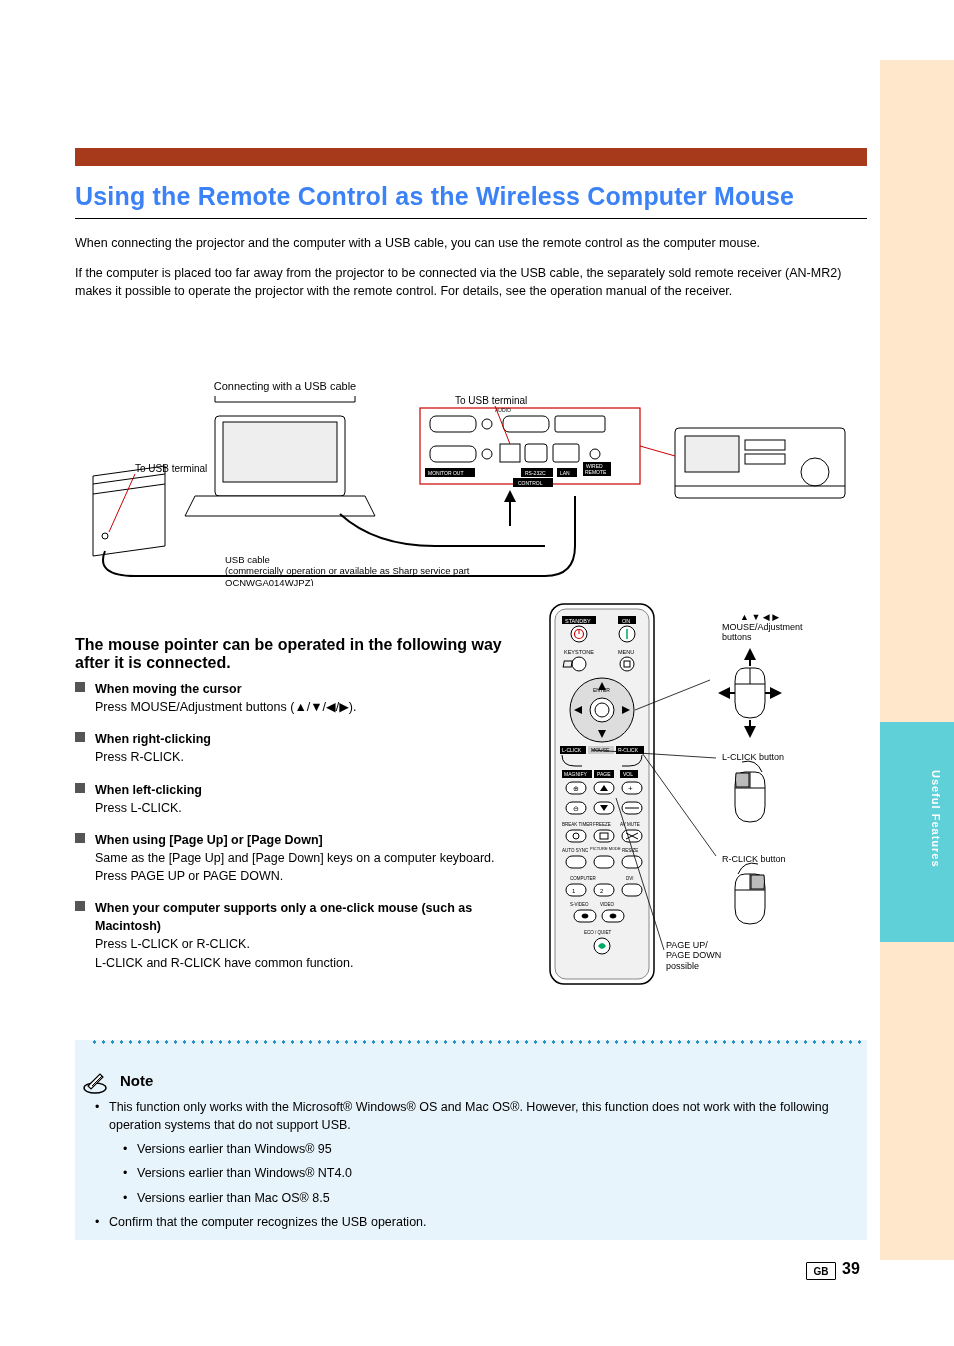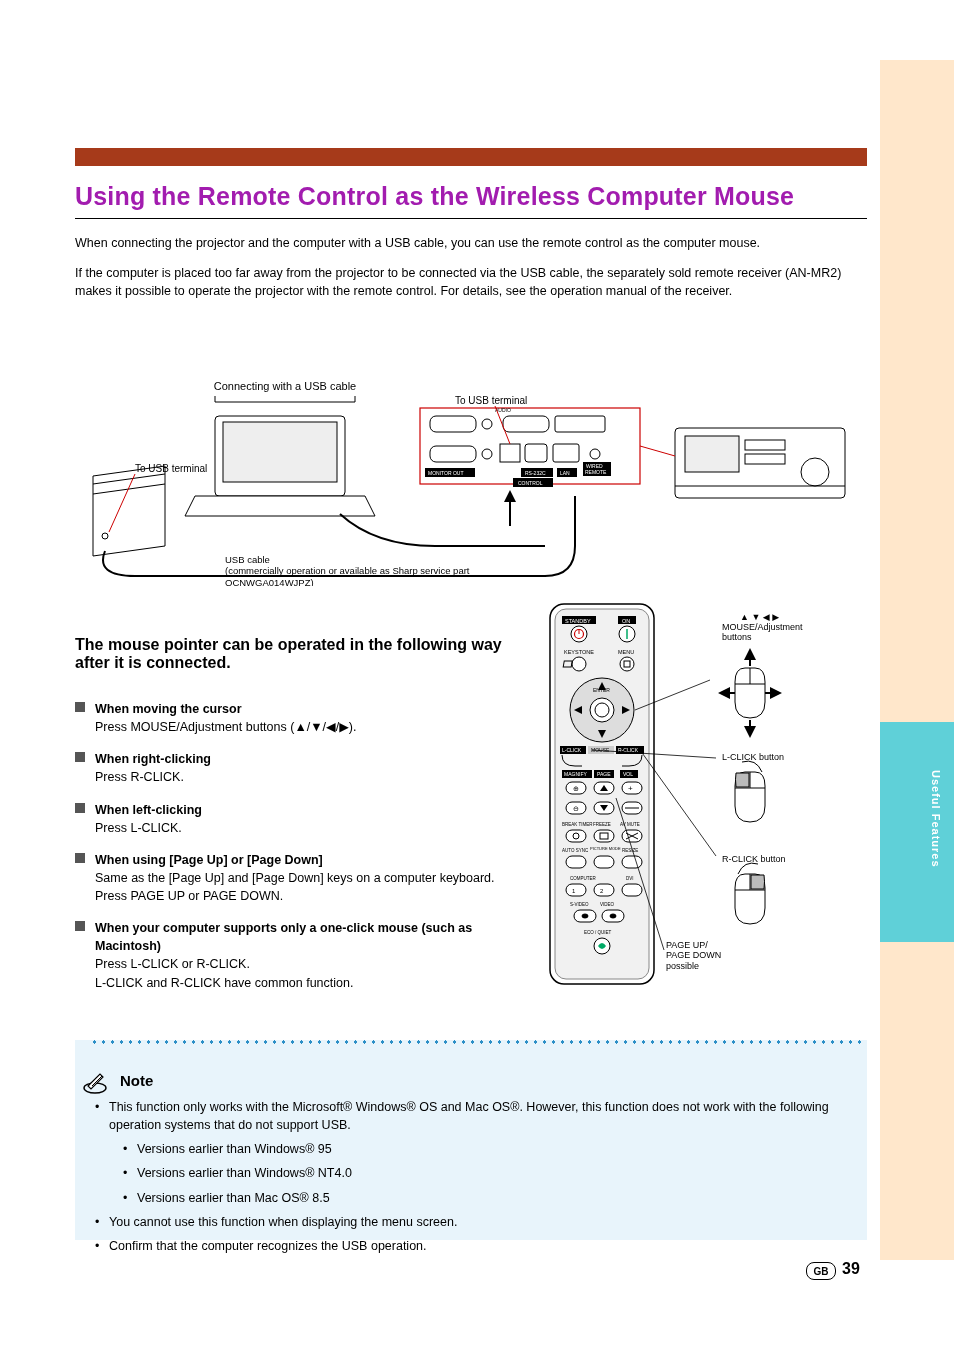--- a/index.html
+++ b/index.html
@@ -2,39 +2,39 @@
 <html><head>
 <meta charset="utf-8">
 <style>
   * { box-sizing: border-box; margin: 0; padding: 0; }
   html, body { width: 954px; height: 1346px; font-family: Arial, Helvetica, sans-serif; background: #fff; color: #000; }
   .page { position: relative; width: 954px; height: 1346px; }
   .side-tab { position: absolute; right: 0; top: 60px; width: 74px; height: 1200px; background: #ffe7cb; }
   .side-highlight { position: absolute; right: 0; top: 722px; width: 74px; height: 220px; background: #5fd0d8; }
   .side-label { position: absolute; right: 12px; top: 770px; width: 14px; height: 140px; font-size: 11px; font-weight: bold; color: #fff; writing-mode: vertical-rl; text-orientation: mixed; letter-spacing: 1px; }
   .top-bar { position: absolute; left: 75px; top: 148px; width: 792px; height: 18px; background: #a63a1a; }
-  .title { position: absolute; left: 75px; top: 182px; width: 792px; font-size: 25px; font-weight: 900; color: #a21caf; letter-spacing: 0.2px; }
+  .title { position: absolute; left: 75px; top: 182px; width: 792px; font-size: 25px; font-weight: 900; color: #3b82f6; letter-spacing: 0.2px; }
   .title-underline { position: absolute; left: 75px; top: 218px; width: 792px; height: 1px; background: #000; }
   .intro { position: absolute; left: 75px; top: 234px; width: 792px; font-size: 12.5px; line-height: 1.45; }
   .diagram-box { position: absolute; left: 75px; top: 376px; width: 792px; height: 210px; }
   .diagram-svg { width: 100%; height: 100%; }
   .step-list { position: absolute; left: 75px; top: 636px; width: 430px; }
   .step { position: relative; margin-bottom: 14px; padding-left: 20px; font-size: 12.5px; line-height: 1.45; min-height: 18px; }
   .step .square { position: absolute; left: 0; top: 2px; width: 10px; height: 10px; background: #555; }
   .bold { font-weight: 700; }
   .remote-area { position: absolute; left: 540px; top: 600px; width: 320px; height: 390px; }
   .note-box { position: absolute; left: 75px; top: 1040px; width: 792px; height: 200px; background: #e8f4fb; }
   .note-dots { position: absolute; left: 90px; top: 1040px; width: 772px; height: 8px; }
   .note-dots::before { content: ""; display: block; height: 4px; background-image: radial-gradient(circle, #2b8fc7 1.5px, transparent 1.8px); background-size: 9px 4px; background-repeat: repeat-x; }
   .note-icon { position: absolute; left: 82px; top: 1068px; width: 26px; height: 26px; }
   .note-title { position: absolute; left: 120px; top: 1072px; font-size: 15px; font-weight: bold; }
   .note-list { position: absolute; left: 95px; top: 1098px; width: 752px; font-size: 12.5px; line-height: 1.45; }
   .note-list .item { position: relative; padding-left: 14px; margin-bottom: 6px; }
   .note-list .item::before { content: "•"; position: absolute; left: 0; top: 0; }
-  .page-num-badge { position: absolute; left: 806px; top: 1262px; width: 30px; height: 18px; border: 1px solid #000; border-radius: 8px; display: flex; align-items: center; justify-content: center; font-size: 10px; font-weight: bold; }
+  .page-num-badge { position: absolute; left: 806px; top: 1262px; width: 30px; height: 18px; border: 1px solid #000; border-radius: 1px; display: flex; align-items: center; justify-content: center; font-size: 10px; font-weight: bold; }
   .page-num-text { position: absolute; left: 842px; top: 1260px; font-size: 16px; font-weight: bold; }
 </style>
 </head>
 <body>
 
 <div class="page">
   <div class="side-tab"></div>
   <div class="side-highlight"></div>
   <div class="side-label">Useful Features</div>
 
@@ -115,21 +115,21 @@
       <line x1="565" y1="70" x2="600" y2="80" stroke="#c00"></line>
 
       <foreignObject x="150" y="178" width="250" height="40">
         <div xmlns="http://www.w3.org/1999/xhtml" style="font-size:9.5px;line-height:1.2;white-space:pre-line">USB cable
 (commercially operation or available as Sharp service part QCNWGA014WJPZ)</div>
       </foreignObject>
     </svg>
   </div>
 
   <div class="step-list">
-    <p class="bold" style="margin-bottom:28px">The mouse pointer can be operated in the following way after it is connected.</p>
+    <p class="bold" style="margin-bottom:8px">The mouse pointer can be operated in the following way after it is connected.</p>
 
     <div class="step">
       <span class="square"></span>
       <span class="bold">When moving the cursor</span><br>
       <span>Press MOUSE/Adjustment buttons (▲/▼/◀/▶).</span>
     </div>
 
     <div class="step">
       <span class="square"></span>
       <span class="bold">When right-clicking</span><br>
@@ -337,19 +337,18 @@
       </svg>
   </div>
   <div class="note-title">Note</div>
   <div class="note-list">
     <div class="item">This function only works with the Microsoft® Windows® OS and Mac OS®. However, this function does not work with the following operation systems that do not support USB.</div>
     <div style="padding-left:28px">
       <div class="item">Versions earlier than Windows® 95</div>
       <div class="item">Versions earlier than Windows® NT4.0</div>
       <div class="item">Versions earlier than Mac OS® 8.5</div>
     </div>
-    <div class="item">You cannot use this function when displaying the menu screen.</div>
     <div class="item">Confirm that the computer recognizes the USB operation.</div>
   </div>
 
   <div class="page-num-badge">GB</div>
   <div class="page-num-text">39</div>
 </div>
 
 </body></html>

